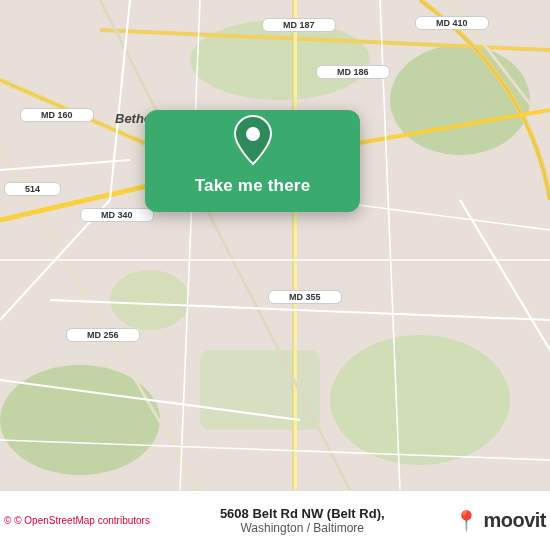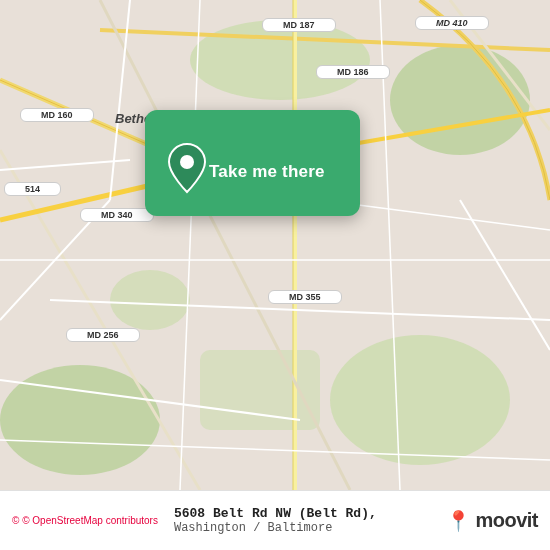--- a/index.html
+++ b/index.html
@@ -30,23 +30,23 @@
 
     
     .card-overlay {
       position: absolute;
       top: 110px;
       left: 145px;
       width: 215px;
       background: #3aaa6e;
       border-radius: 12px;
       display: flex;
-      flex-direction: row;
+      flex-direction: column;
       align-items: center;
-      padding: 32px 20px 14px 20px;
+      padding: 4px 20px 14px 20px;
       box-shadow: 0 4px 16px rgba(0,0,0,0.3);
     }
 
     .map-pin {
       width: 44px;
       height: 52px;
       margin-bottom: 8px;
     }
 
     .take-me-btn {
@@ -60,38 +60,37 @@
       padding: 2px 0;
     }
 
     
     .bottom-bar {
       width: 550px;
       height: 60px;
       background: #fff;
       display: flex;
       align-items: center;
-      padding: 0 12px;
+      padding: 0 4px;
       border-top: 1px solid #e0e0e0;
-      gap: 16px;
+      gap: 8px;
     }
 
     .osm-logo {
       font-size: 10px;
       color: #555;
       flex-shrink: 0;
     }
     .osm-logo span {
       color: #e6003d;
     }
 
     .bottom-address {
       flex: 1;
-      text-align: left;
-      font-family: Liberation Mono, monospace;
+      text-align: center;
     }
     .bottom-address .addr-text {
       font-size: 13px;
       font-weight: 600;
       color: #222;
     }
     .bottom-address .city-text {
       font-size: 12px;
       color: #555;
     }
@@ -185,21 +184,21 @@
   </div>
   <div class="road-label" style="top:182px; left:4px;">
     <span>514</span>
   </div>
   <div class="road-label" style="top:208px; left:80px;">
     <span>MD 340</span>
   </div>
   <div class="road-label" style="top:65px; left:316px;">
     <span>MD 186</span>
   </div>
-  <div class="road-label" style="top:16px; left:415px;font-style:italic;">
+  <div class="road-label" style="top:16px; left:415px;">
     <span>MD 410</span>
   </div>
   <div class="road-label" style="top:290px; left:268px;">
     <span>MD 355</span>
   </div>
   <div class="road-label" style="top:328px; left:66px;">
     <span>MD 256</span>
   </div>
 
   <div class="card-overlay">

